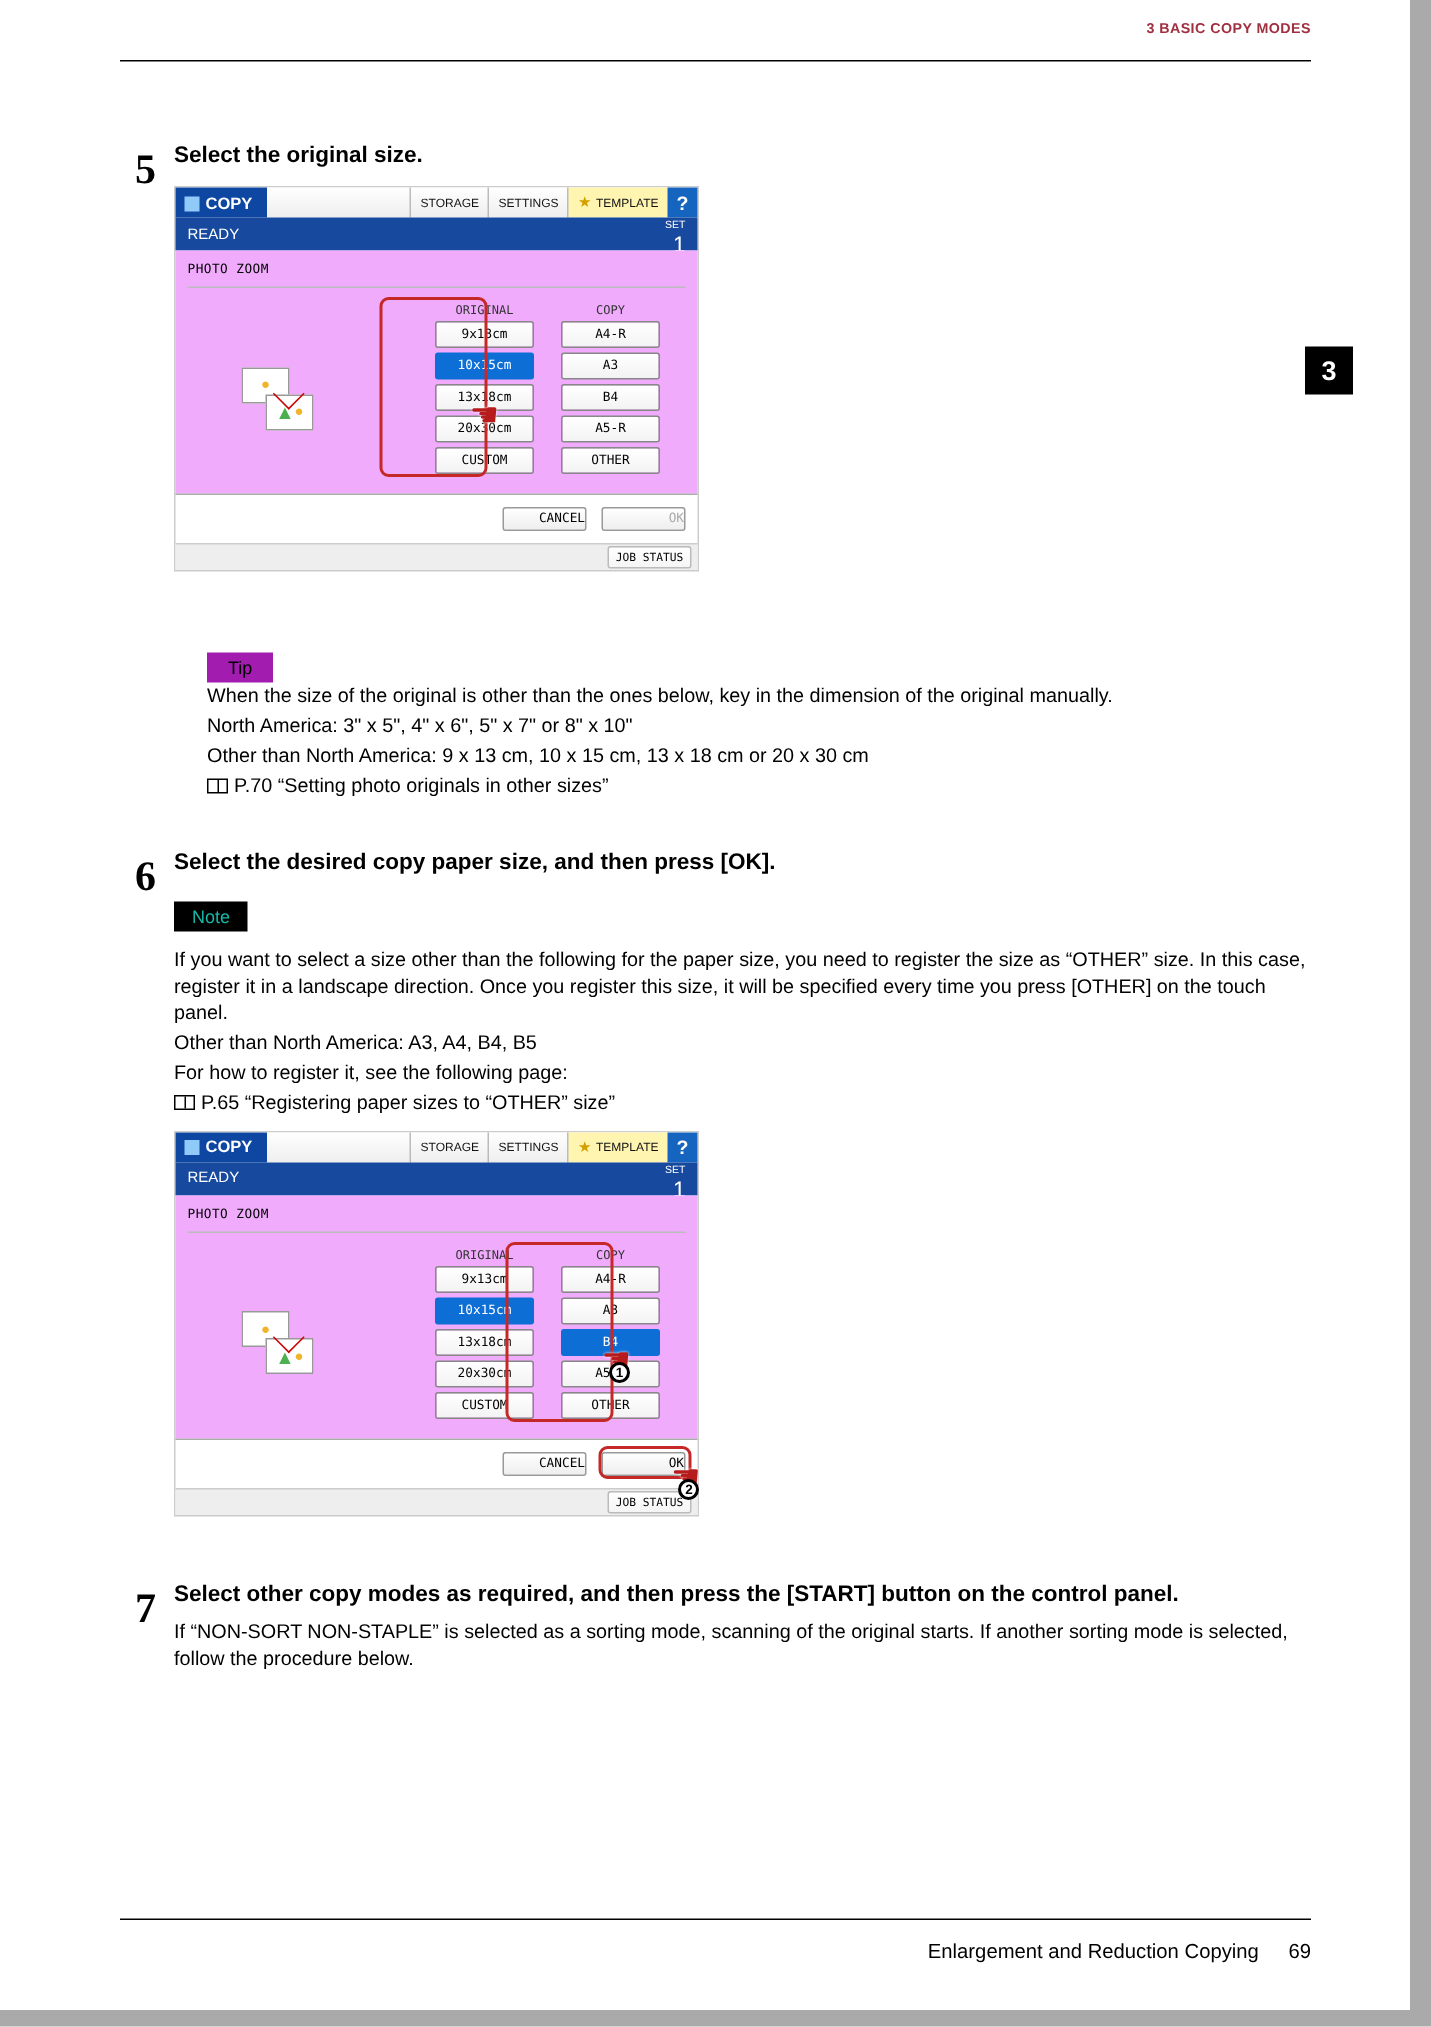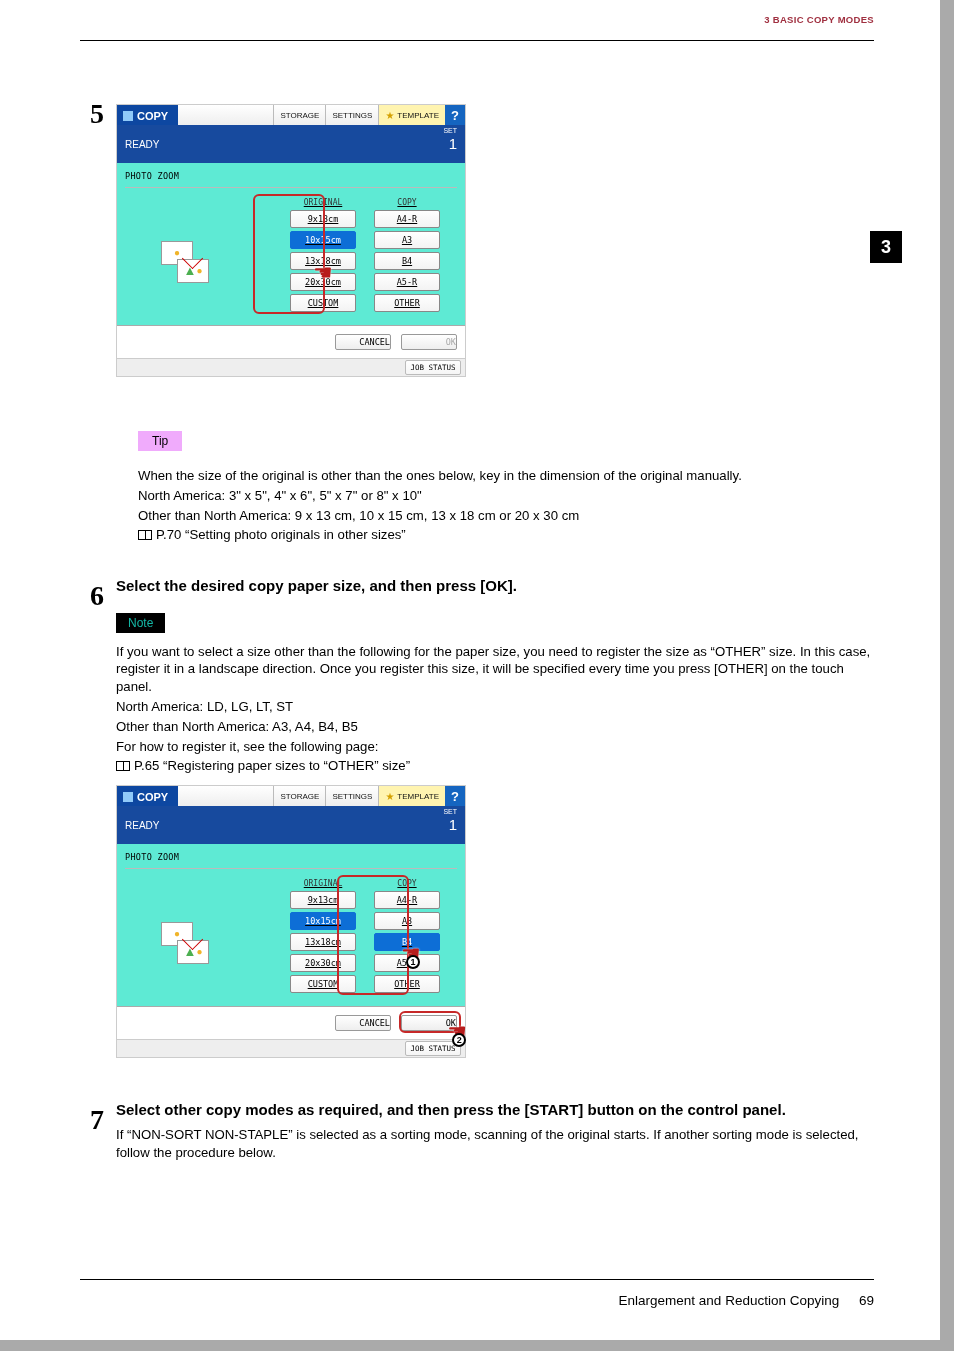--- a/index.html
+++ b/index.html
@@ -70,24 +70,24 @@
     line-height: 1.35;
   }
   .step-text {
     font-size: 13.2px;
     line-height: 1.35;
     margin-bottom: 2px;
   }
   .indent { margin-left: 58px; }
   .tip-label {
     display: inline-block;
-    background: #f0abfc;
+    background: #a21caf;
     padding: 3px 14px;
     font-size: 12px;
-    margin-bottom: 16px;
+    margin-bottom: 0;
     margin-top: 12px;
   }
   .note-label {
     display: inline-block;
     background: #000;
     color: #14b8a6;
     padding: 3px 12px;
     font-size: 12px;
     margin-bottom: 10px;
     margin-top: 10px;
@@ -146,34 +146,33 @@
     color: #111;
   }
   .ui-top .btn.temp { background: #fff4b0; }
   .ui-top .btn.temp .star { color: #d4a000; margin-right: 3px; font-size: 10px; }
   .ui-top .help {
     width: 20px; background: #1565c0; color: #fff;
     display: flex; align-items: center; justify-content: center;
     font-weight: bold; font-size: 13px;
   }
   .ui-blue {
-    background: #174a9e; color: #fff; height: 38px;
+    background: #174a9e; color: #fff; height: 22px;
     display: flex; align-items: center; padding: 0 8px;
     font-size: 10px; position: relative;
   }
   .ui-blue .set {
     position: absolute; right: 8px; top: 2px; font-size: 7px;
     text-align: right;
   }
   .ui-blue .set .num { font-size: 15px; display: block; margin-top: 1px; }
   .ui-body {
-    background: #5eead4;
+    background: #f0abfc;
     padding: 6px 8px 10px 8px;
     position: relative;
-    text-decoration: underline;
   }
   .ui-body .crumb {
     display: inline-block;
     font-size: 8.5px;
     color: #000;
     letter-spacing: .3px;
     padding: 2px 0 6px 0;
     font-family: monospace;
   }
   .ui-main {
@@ -296,20 +295,21 @@
 
 <div class="page">
   <div class="header-black">3 BASIC COPY MODES</div>
   <div class="chapter-tab">3</div>
 
   <div class="content">
 
     <div class="step">
       <div class="step-num">5</div>
       <div class="step-body">
+        <div class="step-title">Select the original size.</div>
 
         <div class="ui">
           <div class="ui-top">
             <div class="brand">
               <span class="brand-icon"></span>
               <span>COPY</span>
             </div>
             <div class="sp"></div>
             <div class="btn">STORAGE</div>
             <div class="btn">SETTINGS</div>
@@ -387,21 +387,20 @@
 
     <div style="height:30px;"></div>
 
     <div class="step">
       <div class="step-num">6</div>
       <div class="step-body">
         <div class="step-title">Select the desired copy paper size, and then press [OK].</div>
 
         <div class="note-label">Note</div>
         <div class="step-text">If you want to select a size other than the following for the paper size, you need to register the size as “OTHER” size. In this case, register it in a landscape direction. Once you register this size, it will be specified every time you press [OTHER] on the touch panel.</div>
-        <div class="step-text">North America: LD, LG, LT, ST</div>
         <div class="step-text">Other than North America: A3, A4, B4, B5</div>
         <div class="step-text">For how to register it, see the following page:</div>
         <div class="step-text ref">
           <span class="book-icon"></span>
           <span>P.65 “Registering paper sizes to “OTHER” size”</span>
         </div>
 
         
         <div class="ui">
           <div class="ui-top">

